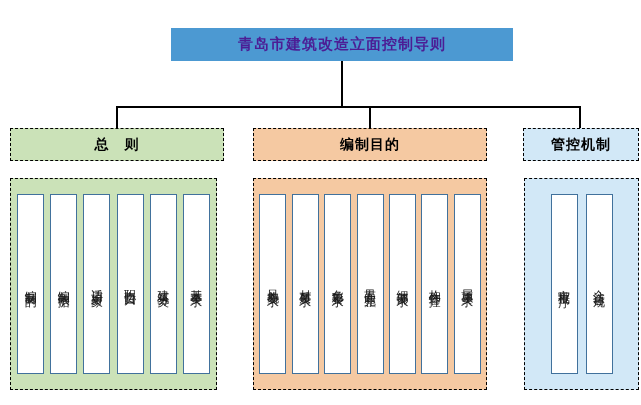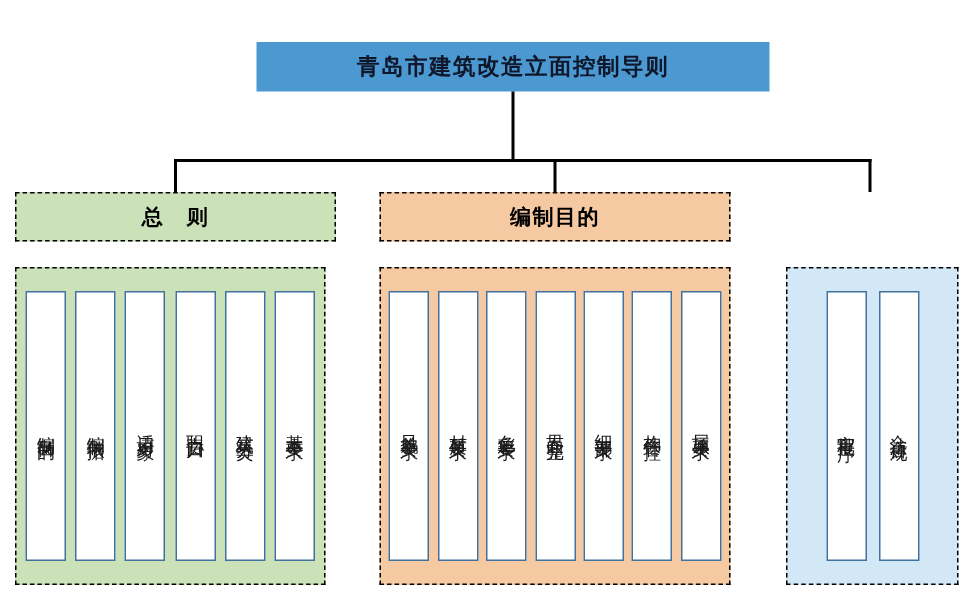--- a/index.html
+++ b/index.html
@@ -4,21 +4,21 @@
 <style>
   html,body{margin:0;padding:0;background:#ffffff;}
   body{font-family:"DejaVu Sans","Liberation Sans",sans-serif;}
   .canvas{position:relative;width:641px;height:405px;background:#ffffff;overflow:hidden;}
 
   .title-box{
     position:absolute;left:171px;top:28px;width:342px;height:33px;
     background:#4C99D2;display:flex;align-items:center;justify-content:center;
     box-sizing:border-box;
   }
-  .title-box span{color:#0f172a;font-weight:bold;font-size:15px;letter-spacing:1px;}
+  .title-box span{color:#4c1d95;font-weight:bold;font-size:15px;letter-spacing:1px;}
 
   .line{position:absolute;background:#000000;}
 
   .hdr{
     position:absolute;top:128px;height:33px;box-sizing:border-box;
     border:1.5px dashed #000000;
     display:flex;align-items:center;justify-content:center;
   }
   .hdr span{font-weight:bold;font-size:14px;color:#000000;letter-spacing:1px;}
   .hdr-left{left:10px;width:214px;}
@@ -57,20 +57,23 @@
   <div class="line" style="left: 116px; top: 106px; width: 465px; height: 2px; background-color: rgb(0, 0, 0);"></div>
   <div class="line" style="left: 116px; top: 106px; width: 2px; height: 22px; background-color: rgb(0, 0, 0);"></div>
   <div class="line" style="left: 369px; top: 106px; width: 2px; height: 22px; background-color: rgb(0, 0, 0);"></div>
   <div class="line" style="left: 579px; top: 106px; width: 2px; height: 22px; background-color: rgb(0, 0, 0);"></div>
 
   <div class="hdr hdr-left" style="background-color: rgb(203, 226, 184);">
     <span>总　则</span>
   </div>
   <div class="hdr hdr-mid" style="background-color: rgb(245, 201, 162);">
     <span>编制目的</span>
+  </div>
+  <div class="hdr hdr-right" style="background-color: rgb(210, 232, 247);">
+    <span>管控机制</span>
   </div>
 
   <div class="grp grp-left" style="background-color: rgb(203, 226, 184);">
     <div class="item-box" style="border-color: rgb(65, 113, 156);">
       <span>编制目的</span>
     </div>
     <div class="item-box" style="border-color: rgb(65, 113, 156);">
       <span>编制依据</span>
     </div>
     <div class="item-box" style="border-color: rgb(65, 113, 156);">

